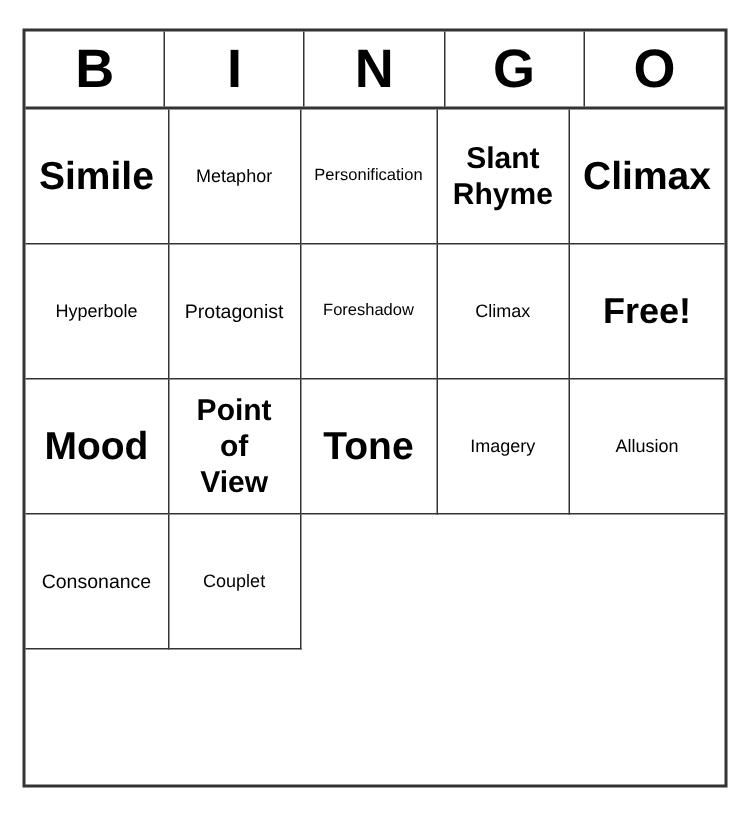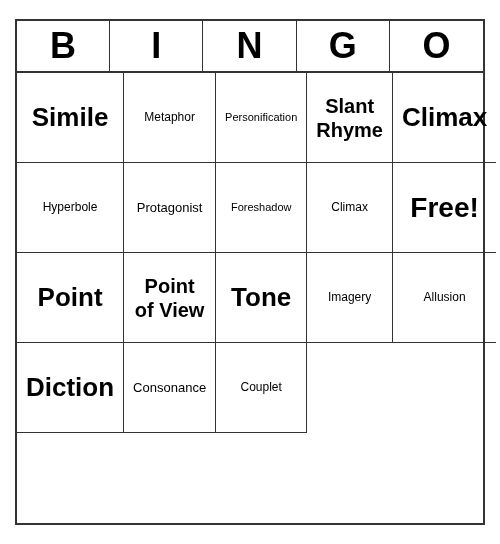--- a/index.html
+++ b/index.html
@@ -87,21 +87,21 @@
     .size-sm {
       font-size: 13px;
     }
 
     .size-xs {
       font-size: 11px;
       text-align: center;
     }
 
     .free-cell {
-      font-size: 28px;
+      font-size: 24px;
       font-weight: bold;
     }
   </style>
 </head>
 <body>
 
 <div class="bingo-card">
   <div class="bingo-header">
   <div class="bingo-header-cell">B</div>
       <div class="bingo-header-cell">I</div>
@@ -134,37 +134,34 @@
       <div class="bingo-cell">
         <span class="cell-text size-xs">Foreshadow</span>
       </div>
       <div class="bingo-cell">
         <span class="cell-text size-md">Climax</span>
       </div>
       <div class="bingo-cell">
         <span class="free-cell">Free!</span>
       </div>
       <div class="bingo-cell">
-        <span class="cell-text size-xl">Point</span>
+        <span class="cell-text size-xl">Mood</span>
       </div>
       <div class="bingo-cell">
         <span class="cell-text size-lg">Point of View</span>
       </div>
       <div class="bingo-cell">
         <span class="cell-text size-xl">Tone</span>
       </div>
       <div class="bingo-cell">
         <span class="cell-text size-md">Imagery</span>
       </div>
       <div class="bingo-cell">
         <span class="cell-text size-md">Allusion</span>
       </div>
       <div class="bingo-cell">
-        <span class="cell-text size-xl">Diction</span>
-      </div>
-      <div class="bingo-cell">
         <span class="cell-text size-sm">Consonance</span>
       </div>
       <div class="bingo-cell">
         <span class="cell-text size-md">Couplet</span>
       </div>
     </div>
 </div>
 
 </body></html>

